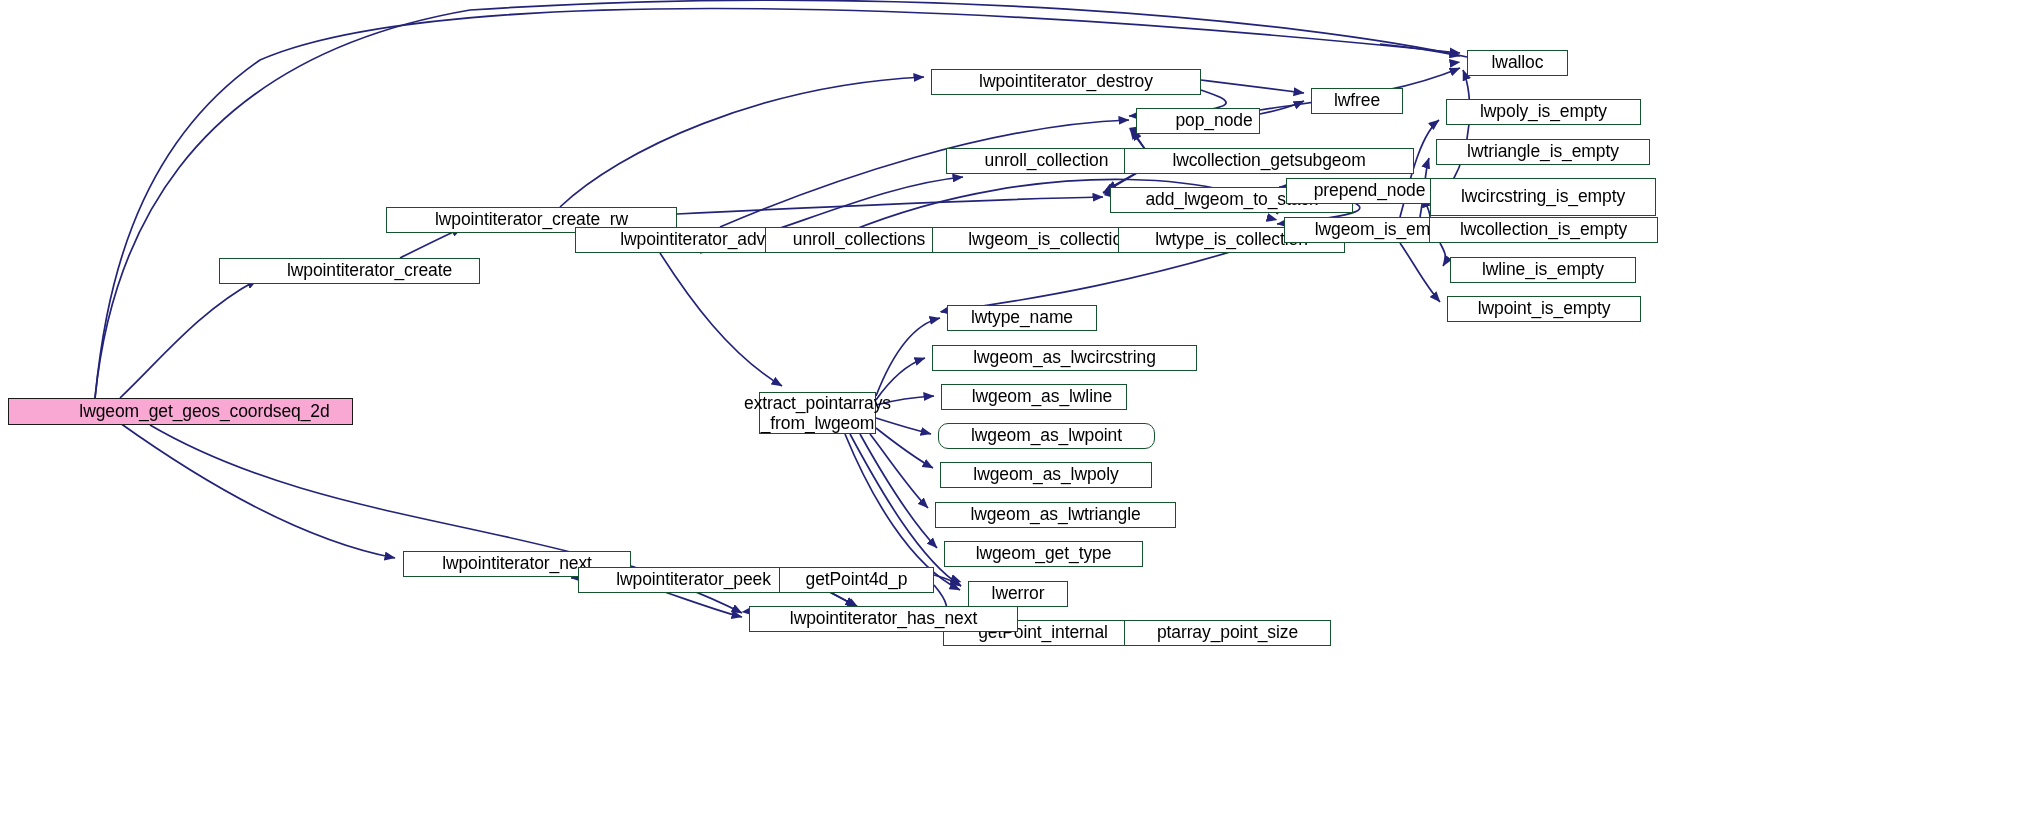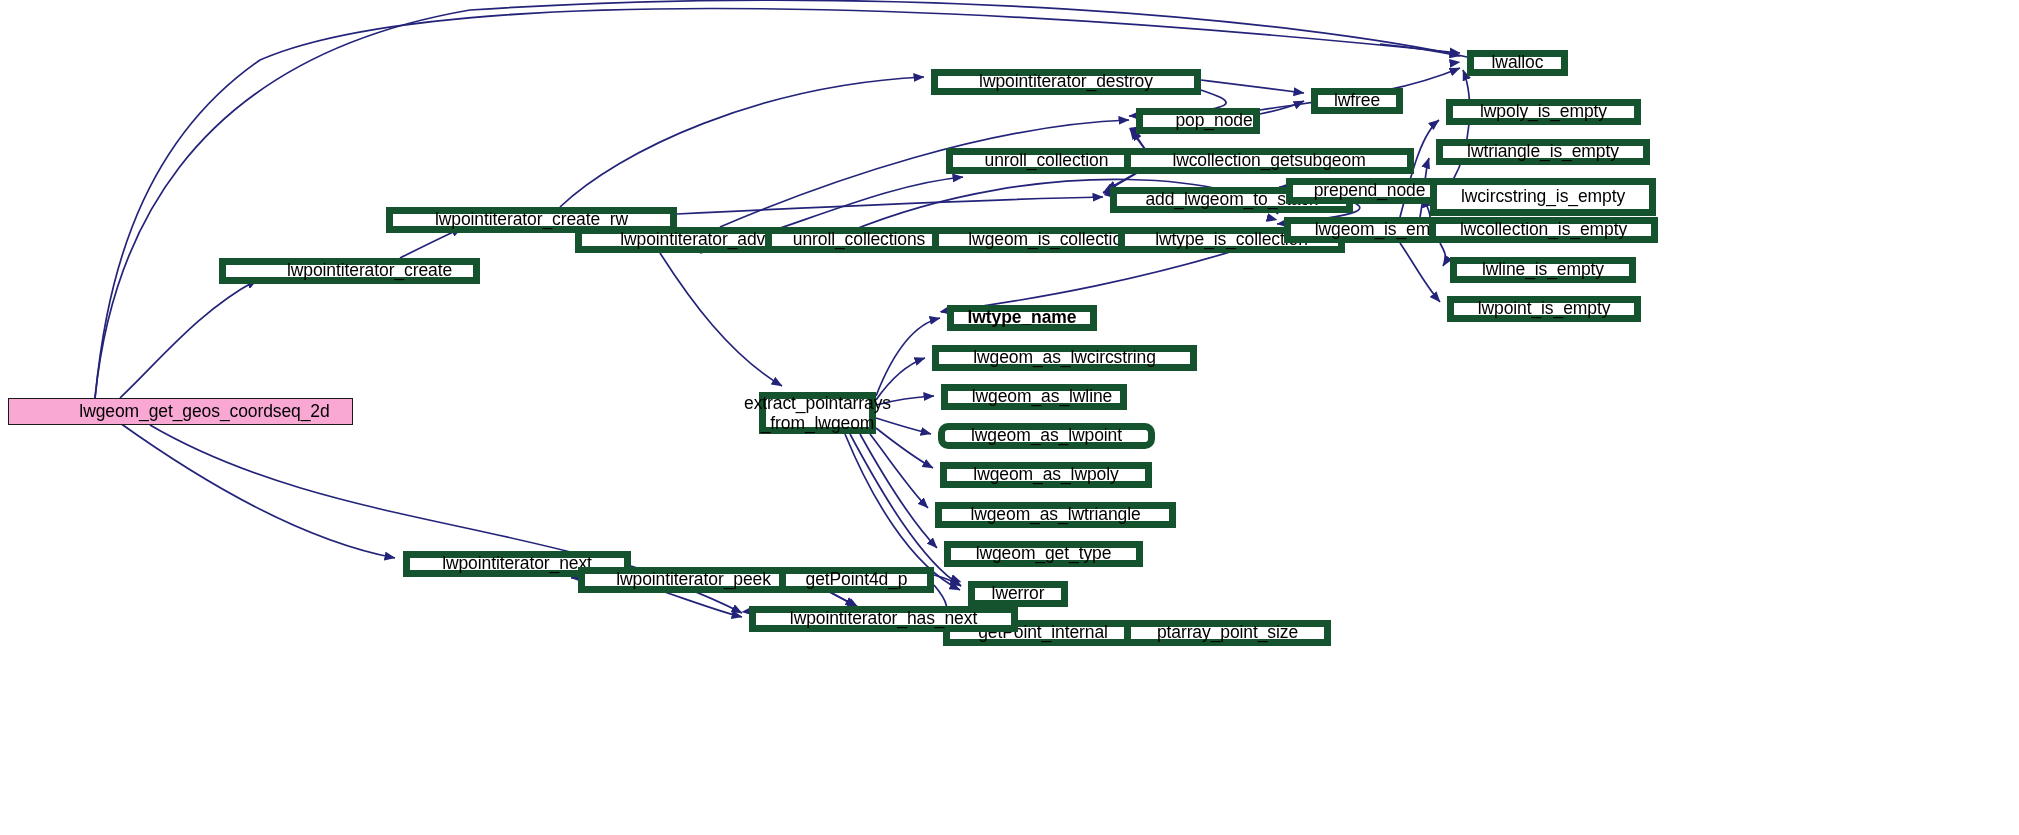--- a/index.html
+++ b/index.html
@@ -7,21 +7,21 @@
     position:relative;
     width:2019px;height:835px;
     background:#ffffff;
     font-family:"Liberation Sans", sans-serif;
     overflow:hidden;
   }
   #edges{position:absolute;left:0;top:0;width:2019px;height:835px;}
   .node{
     position:absolute;
     box-sizing:border-box;
-    border:7px solid #14532d;
+    border:1px solid #14532d;
     background:#ffffff;
     color:#000000;
     font-size:17.5px;
     line-height:1.12;
     display:flex;
     align-items:center;
     justify-content:center;
     text-align:center;
     white-space:pre;
     letter-spacing:-0.1px;
@@ -211,21 +211,21 @@
       <div class="node" style="left: 1286px; top: 178px; width: 167px; height: 26px;">prepend_node</div>
       <div class="node" style="left: 1284px; top: 217px; width: 200px; height: 26px;">lwgeom_is_empty</div>
       <div class="node" style="left: 1446px; top: 99px; width: 195px; height: 26px;">lwpoly_is_empty</div>
       <div class="node" style="left: 1436px; top: 139px; width: 214px; height: 26px;">lwtriangle_is_empty</div>
       <div class="node" style="left: 1430px; top: 178px; width: 226px; height: 38px;">lwcircstring_is_empty</div>
       <div class="node" style="left: 1429px; top: 217px; width: 229px; height: 26px;">lwcollection_is_empty</div>
       <div class="node" style="left: 1450px; top: 257px; width: 186px; height: 26px;">lwline_is_empty</div>
       <div class="node" style="left: 1447px; top: 296px; width: 194px; height: 26px;">lwpoint_is_empty</div>
       <div class="node two-line" style="left: 759px; top: 392px; width: 117px; height: 42px;">extract_pointarrays
 _from_lwgeom</div>
-      <div class="node" style="left: 947px; top: 305px; width: 150px; height: 26px; font-weight: bold;">lwtype_name</div>
+      <div class="node" style="left: 947px; top: 305px; width: 150px; height: 26px;">lwtype_name</div>
       <div class="node" style="left: 932px; top: 345px; width: 265px; height: 26px;">lwgeom_as_lwcircstring</div>
       <div class="node" style="left: 941px; top: 384px; width: 186px; height: 26px; padding-left: 16px;">lwgeom_as_lwline</div>
       <div class="node" style="left: 938px; top: 423px; width: 217px; height: 26px; border-radius: 10px;">lwgeom_as_lwpoint</div>
       <div class="node" style="left: 940px; top: 462px; width: 212px; height: 26px;">lwgeom_as_lwpoly</div>
       <div class="node" style="left: 935px; top: 502px; width: 241px; height: 26px;">lwgeom_as_lwtriangle</div>
       <div class="node" style="left: 944px; top: 541px; width: 199px; height: 26px;">lwgeom_get_type</div>
       <div class="node" style="left: 968px; top: 581px; width: 100px; height: 26px;">lwerror</div>
       <div class="node" style="left: 943px; top: 620px; width: 200px; height: 26px;">getPoint_internal</div>
       <div class="node" style="left: 1124px; top: 620px; width: 207px; height: 26px;">ptarray_point_size</div>
       <div class="node" style="left: 403px; top: 551px; width: 228px; height: 26px;">lwpointiterator_next</div>

